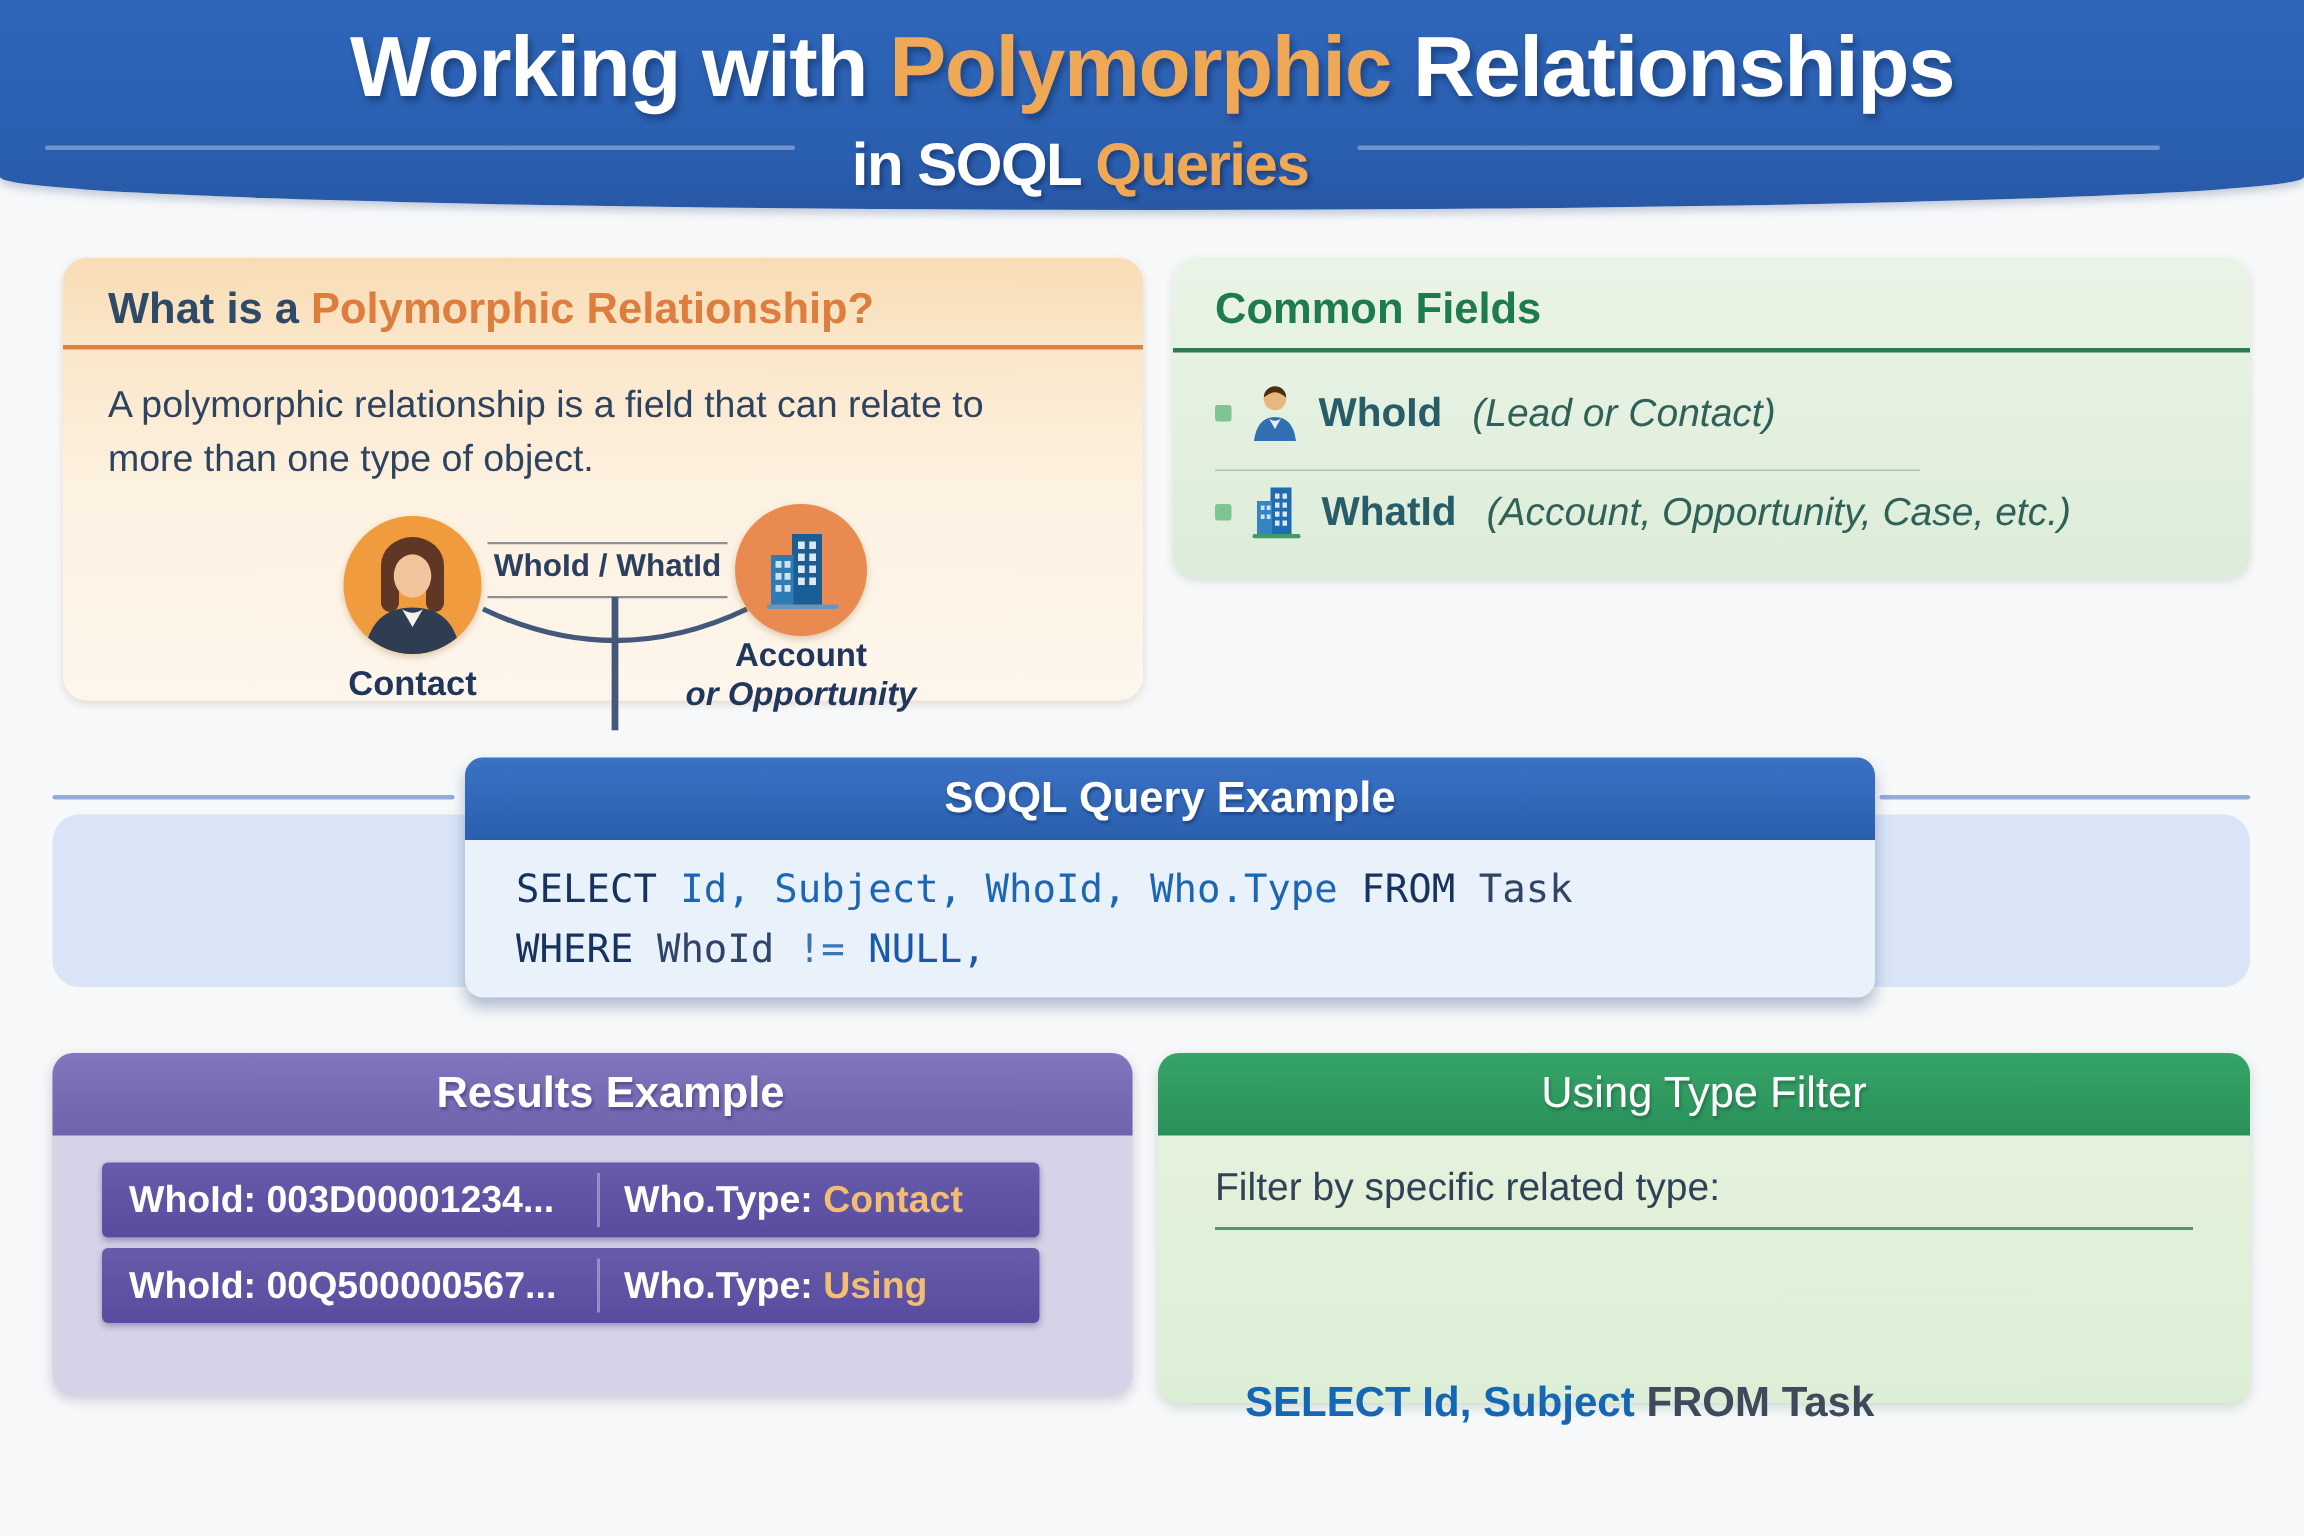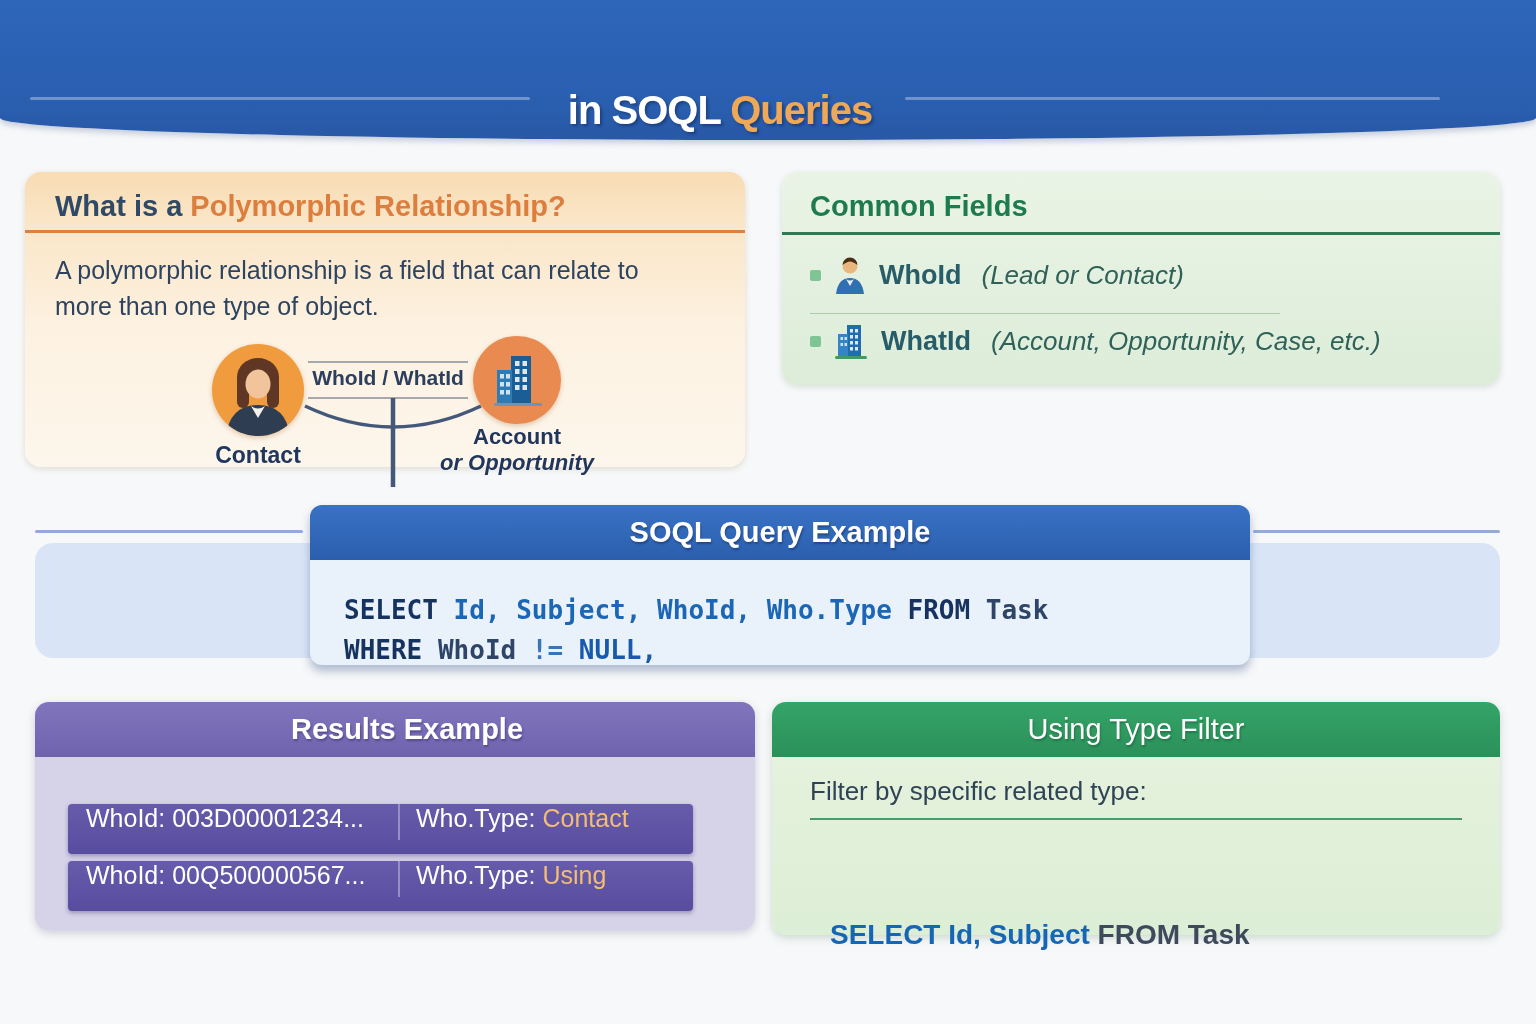--- a/index.html
+++ b/index.html
@@ -16,21 +16,21 @@
     text-shadow:2px 3px 4px rgba(10,30,70,.45); }
   .main-title .hl, .sub-title .hl { color:#efa855; }
   .sub-title { position:absolute; left:540px; top:88px; width:360px; text-align:center;
     font-size:40px; font-weight:700; color:#ffffff; letter-spacing:-1px;
     text-shadow:2px 2px 3px rgba(10,30,70,.45); }
   .sub-line { position:absolute; top:97px; height:3px; background:#7d9bd3; border-radius:2px; opacity:.85; }
   .sub-line.left { left:30px; width:500px; }
   .sub-line.right { left:905px; width:535px; }
 
   
-  .what-box { position:absolute; left:25px; top:172px; width:720px; height:295px;
+  .what-box { position:absolute; left:42px; top:172px; width:720px; height:295px;
     border-radius:16px; overflow:visible;
     background:linear-gradient(180deg,#f8dcb4 0%,#fae6c8 18%,#fdf2e2 55%,#fdf6ec 100%);
     box-shadow:0 2px 6px rgba(120,90,40,.18); }
   .what-title { position:absolute; left:30px; top:18px; font-size:29px; font-weight:700; color:#2e4a66; }
   .what-title .hl { color:#dd7e3e; }
   .what-rule { position:absolute; left:0; top:58px; width:100%; height:3px; background:#dd8040; }
   .what-desc { position:absolute; left:30px; top:80px; width:615px; font-size:25px;
     line-height:1.45; color:#2d4360; }
 
   
@@ -65,39 +65,39 @@
   .soql-hline.left { left:35px; width:268px; }
   .soql-hline.right { left:1253px; width:247px; }
   .soql-band { position:absolute; left:35px; top:543px; width:1465px; height:115px;
     background:#d9e5f6; border-radius:18px; }
   .soql-box { position:absolute; left:310px; top:505px; width:940px; height:160px;
     border-radius:12px; background:#e9f1fb; box-shadow:0 6px 10px rgba(40,70,130,.35); }
   .soql-box-header { height:55px; border-radius:12px 12px 0 0; display:flex;
     align-items:center; justify-content:center;
     background:linear-gradient(180deg,#3a72c4 0%,#2b5fae 100%); }
   .soql-box-title { font-size:29px; font-weight:700; color:#ffffff; text-shadow:1px 2px 2px rgba(10,30,70,.4); }
-  .soql-code { padding:30px 34px 0 34px; font-family:"DejaVu Sans Mono",monospace;
-    font-weight:700; font-size:26px; line-height:40px; }
+  .soql-code { padding:13px 34px 0 34px; font-family:"DejaVu Sans Mono",monospace;
+    font-weight:400; font-size:26px; line-height:40px; }
   .code-line { white-space:pre; }
   .tok-kw  { color:#16325f; }
   .tok-id  { color:#1b66b5; }
   .tok-obj { color:#2e4568; }
   .tok-op  { color:#3a74b8; }
   .tok-val { color:#1859ad; }
 
   
   .results-box { position:absolute; left:35px; top:702px; width:720px; height:228px;
     border-radius:14px; background:#d6d2e8; box-shadow:0 3px 8px rgba(60,50,110,.22); }
   .results-header { height:55px; border-radius:14px 14px 0 0; display:flex; align-items:center;
     justify-content:center; background:linear-gradient(180deg,#8175bd 0%,#6f63ae 100%); }
   .results-title { font-size:29px; font-weight:700; color:#ffffff; text-shadow:1px 2px 2px rgba(40,30,90,.4);margin-left:24px; }
   .res-row { position:absolute; left:33px; width:625px; height:50px; border-radius:4px;
     background:linear-gradient(180deg,#675cab 0%,#574c9e 100%);
-    display:flex; align-items:flex-start; color:#ffffff; font-weight:400; font-size:25px;
-    box-shadow:0 2px 4px rgba(40,30,90,.35);margin-top:29px; }
+    display:flex; align-items:center; color:#ffffff; font-weight:700; font-size:25px;
+    box-shadow:0 2px 4px rgba(40,30,90,.35); }
   .res-row.r1 { top:73px; } .res-row.r2 { top:130px; }
   .res-left { width:330px; padding-left:18px; white-space:pre; }
   .res-div { width:2px; height:36px; background:#978dc9; flex:none; }
   .res-right { padding-left:16px; white-space:pre; }
   .res-type-value { color:#f3bd73; }
 
   
   .filter-box { position:absolute; left:772px; top:702px; width:728px; height:233px;
     border-radius:14px; background:linear-gradient(180deg,#e7f3df 0%,#ddeed6 100%);
     box-shadow:0 3px 8px rgba(50,110,70,.22); }
@@ -109,20 +109,23 @@
   .tf-code { position:absolute; left:58px; top:130px; font-size:28px; line-height:41px; white-space:pre; }
   .tf-blue   { color:#1566b4; font-weight:700; }
   .tf-gray   { color:#3d4a5c; font-weight:700; }
 </style>
 </head>
 <body>
 
 <div class="stage">
 
   <div class="topbar">
+    <div class="main-title">
+      <span>Working with </span><span class="hl">Polymorphic</span><span> Relationships</span>
+    </div>
     <div class="sub-line left"></div>
     <div class="sub-line right"></div>
     <div class="sub-title">
       <span>in SOQL </span><span class="hl">Queries</span>
     </div>
   </div>
 
   <div class="what-box">
     <div class="what-title">
       <span>What is a </span><span class="hl">Polymorphic Relationship?</span>

